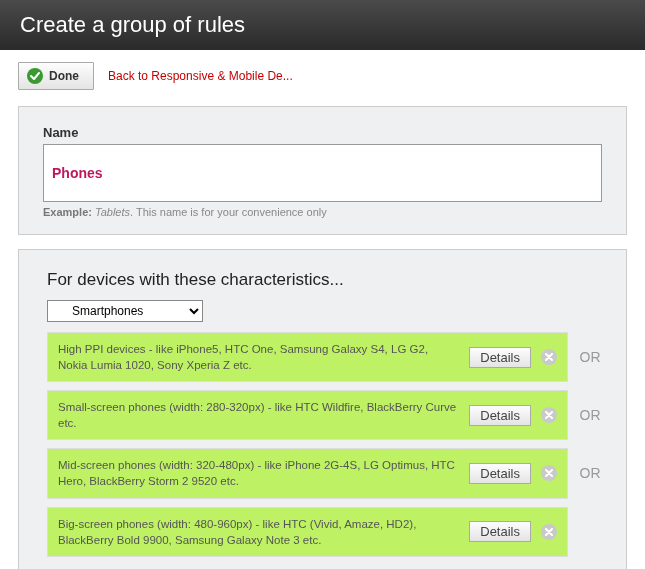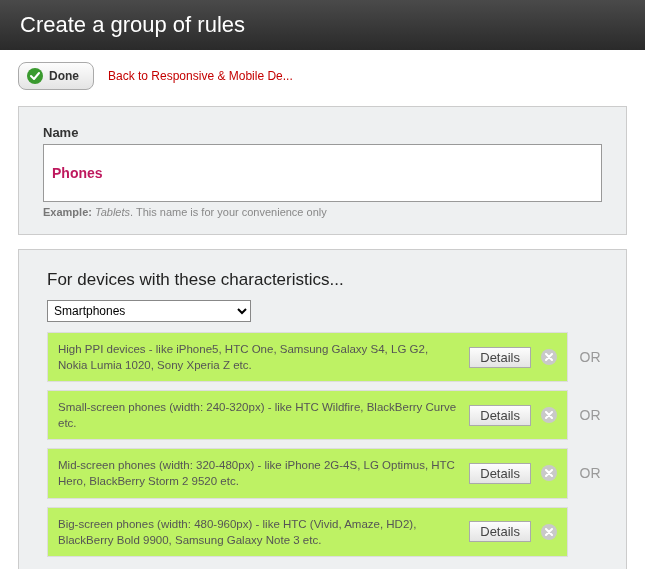--- a/index.html
+++ b/index.html
@@ -22,21 +22,21 @@
     display: flex;
     align-items: center;
     gap: 14px;
   }
   .done-btn {
     display: inline-flex;
     align-items: center;
     gap: 6px;
     background: linear-gradient(to bottom, #fdfdfd, #e4e4e4);
     border: 1px solid #aaa;
-    border-radius: 8px;
+    border-radius: 1px;
     padding: 5px 14px 5px 8px;
     font-size: 12px;
     font-weight: bold;
     color: #333;
     cursor: pointer;
   }
   .done-icon {
     width: 16px; height: 16px;
     border-radius: 50%;
     background: #3a9a2f;
@@ -84,22 +84,22 @@
   .section-title {
     font-size: 17px;
     color: #222;
     margin-bottom: 10px;
   }
   .select-wrap { margin-bottom: 10px; }
   select.preset {
     border: 1px solid #888;
     background: #fff;
     font-size: 12px;
-    padding: 2px 2px;
-    width: 204px;
+    padding: 2px 20px;
+    width: 156px;
     height: 22px;
   }
   .rule-row {
     display: flex;
     align-items: center;
     gap: 10px;
     margin-bottom: 8px;
   }
   .rule-card {
     flex: 1;
@@ -202,21 +202,21 @@
         <svg viewBox="0 0 8 8">
             <path d="M1 1 L7 7 M7 1 L1 7" stroke="#fff" stroke-width="2" stroke-linecap="round"></path>
           </svg>
       </span>
     </div>
     <div class="or-label">OR</div>
   </div>
 
   <div class="rule-row">
     <div class="rule-card">
-      <div class="rule-text">Small-screen phones (width: 240-320px) - like HTC Wildfire, BlackBerry Curve etc.</div>
+      <div class="rule-text">Small-screen phones (width: 280-320px) - like HTC Wildfire, BlackBerry Curve etc.</div>
       <button class="details-btn">Details</button>
       <span class="remove-icon">
         <svg viewBox="0 0 8 8">
             <path d="M1 1 L7 7 M7 1 L1 7" stroke="#fff" stroke-width="2" stroke-linecap="round"></path>
           </svg>
       </span>
     </div>
     <div class="or-label">OR</div>
   </div>
 

